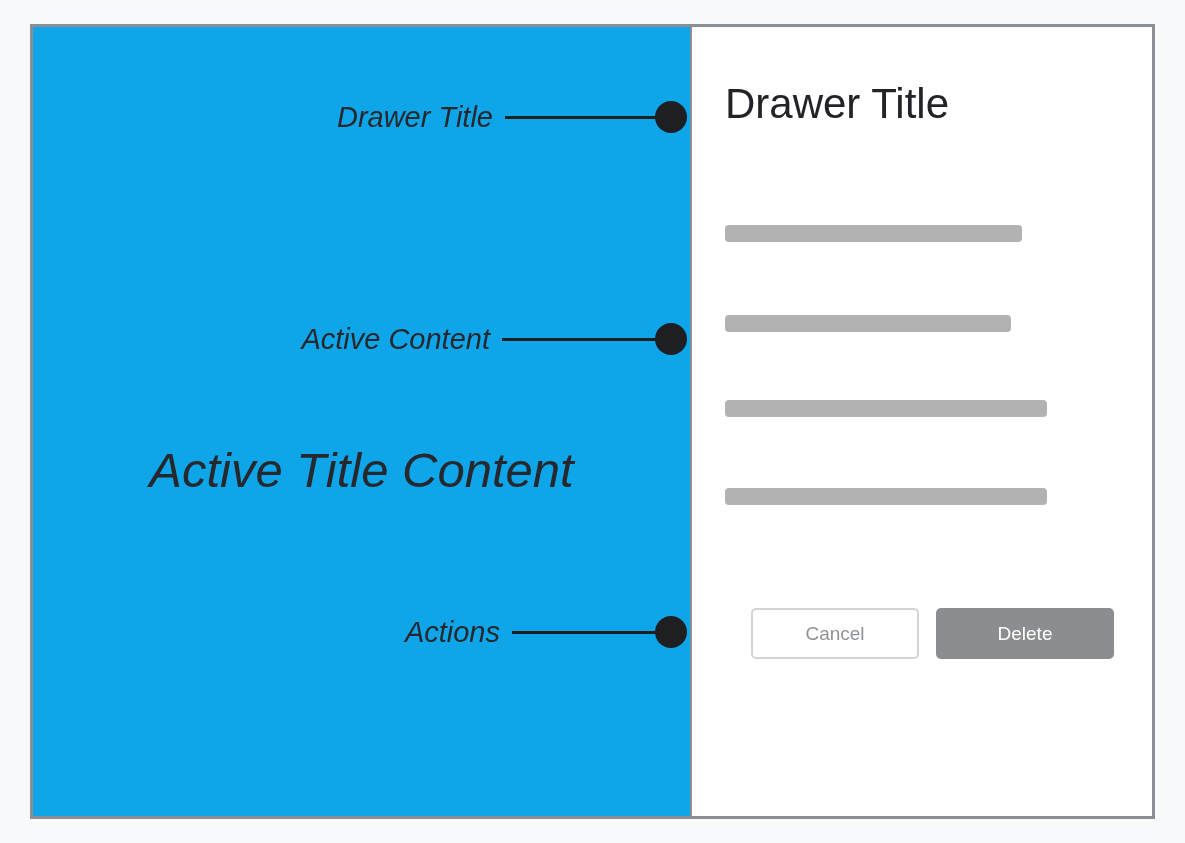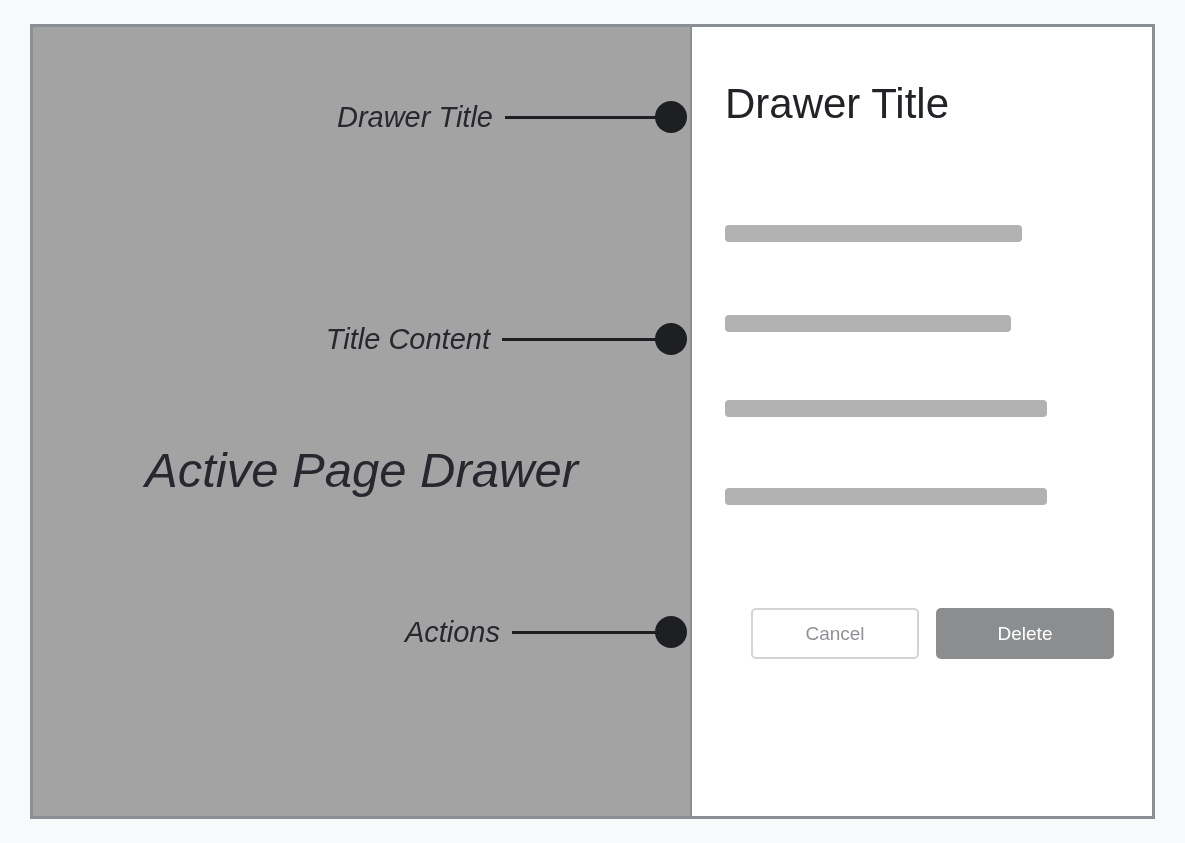--- a/index.html
+++ b/index.html
@@ -7,21 +7,21 @@
   body {
     background:#f8f9fa;
     font-family:"Liberation Sans","DejaVu Sans",sans-serif;
     position:relative;
     overflow:hidden;
   }
   .frame {
     position:absolute; left:30px; top:24px;
     width:1125px; height:795px;
     border:3px solid #8b8e92;
-    background:#a3a3a3;
+    background:#0ea5e9;
   }
   
   .page-area {
     position:absolute; left:0; top:0; bottom:0; width:657px;
   }
   .callout-row {
     position:absolute; left:0; width:654px; height:36px;
     display:flex; align-items:center; justify-content:flex-end;
   }
   .callout-row.r1 { top:72px; }
@@ -89,32 +89,32 @@
 
   <div class="page-area">
 
     <div class="callout-row r1">
       <span class="callout-label">Drawer Title</span>
       <span class="callout-line"></span>
       <span class="callout-dot"></span>
     </div>
 
     <div class="callout-row r2">
-      <span class="callout-label">Title Content</span>
+      <span class="callout-label">Active Content</span>
       <span class="callout-line"></span>
       <span class="callout-dot"></span>
     </div>
 
     <div class="callout-row r3">
       <span class="callout-label">Actions</span>
       <span class="callout-line"></span>
       <span class="callout-dot"></span>
     </div>
 
-    <div class="active-page-label">Active Page Drawer</div>
+    <div class="active-page-label">Active Title Content</div>
   </div>
 
   <div class="drawer">
     <div class="drawer-title">Drawer Title</div>
 
     <div class="drawer-content">
         <div class="bar" style="width: 297px;"></div>
         <div class="bar" style="width: 286px;"></div>
         <div class="bar" style="width: 322px;"></div>
         <div class="bar" style="width: 322px;"></div>

